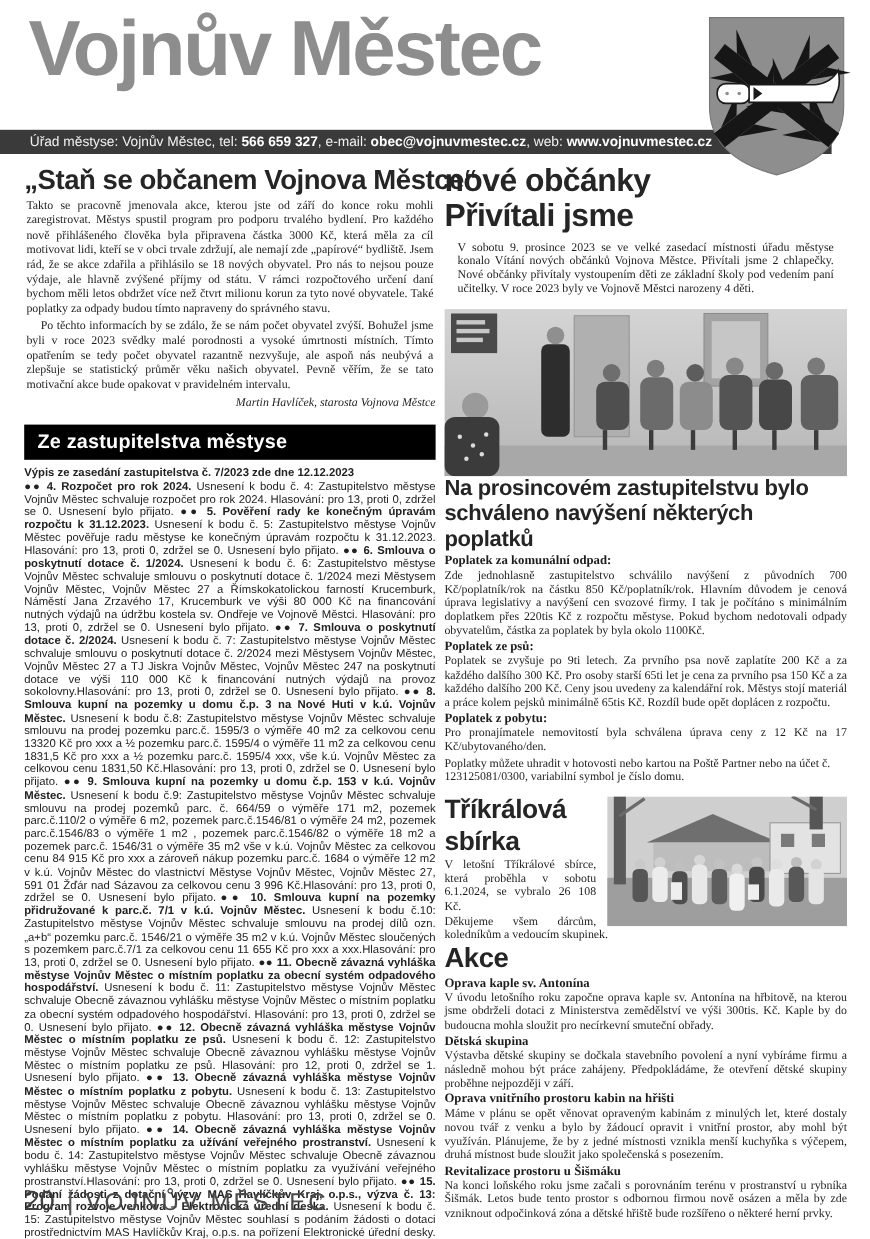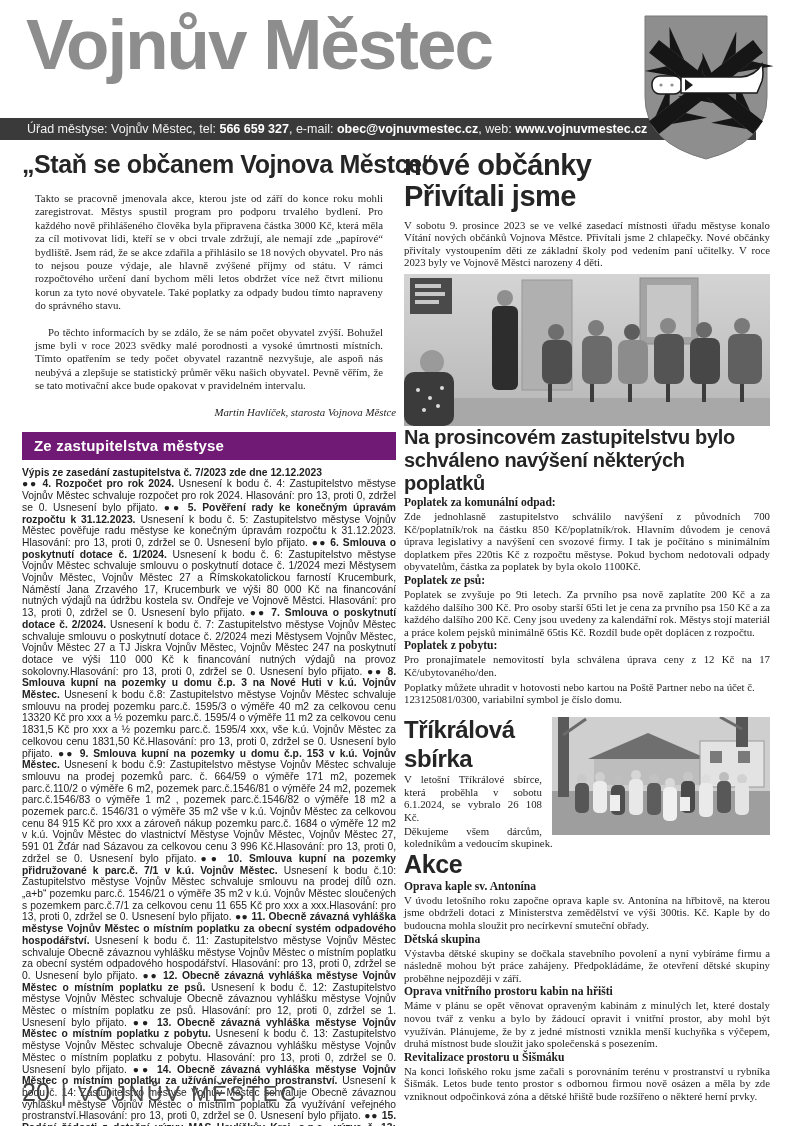--- a/index.html
+++ b/index.html
@@ -16,37 +16,37 @@
     font-size:12.5px;line-height:22px;padding-left:27px;box-sizing:border-box;white-space:nowrap;}
   .contact-bar b{font-weight:700;color:#ffffff;}
   .coat{position:absolute;right:18px;top:13px;}
 
   
   .col-left{position:absolute;left:22px;top:150px;width:374px;}
   .col-right{position:absolute;left:404px;top:150px;width:366px;}
 
   h2.big{font-family:"Liberation Sans",sans-serif;font-weight:700;color:#252525;margin:0;}
   .h-article1{font-size:25px;letter-spacing:-0.4px;white-space:nowrap;margin-bottom:9px;}
-  .body-serif{font-size:10.8px;line-height:13.4px;text-align:justify;margin:13px;}
+  .body-serif{font-size:10.8px;line-height:13.4px;text-align:justify;margin:2px;}
   .body-serif + .body-serif{text-indent:13px;}
   .signature{font-size:10.8px;font-style:italic;text-align:right;margin:3px 0 0 0;}
 
-  .section-bar{margin-top:14px;background:#701a75;color:#ffffff;
-    font-family:"Liberation Sans",sans-serif;font-weight:700;font-size:15px;
+  .section-bar{margin-top:14px;background:#000000;color:#ffffff;
+    font-family:"Liberation Sans",sans-serif;font-weight:700;font-size:18px;
     padding:5px 0 6px 12px;letter-spacing:0.2px;}
 
   .council{margin-top:7px;font-family:"Liberation Sans",sans-serif;
     font-size:10.3px;line-height:11.7px;color:#222;text-align:justify;}
   .council-intro{font-weight:700;}
   .council-body{margin:0;}
   .council-body b{font-weight:700;}
 
   
   .h-welcome{font-size:29px;line-height:1.08;letter-spacing:-0.5px;}
-  .rc-serif{font-size:10.8px;line-height:12.6px;text-align:justify;margin:0;}
+  .rc-serif{font-size:10.8px;line-height:12.6px;text-align:justify;margin:12px;}
   .rc-serif + .rc-serif{text-indent:13px;}
   .photo{display:block;margin-top:5px;}
   .h-fees{font-size:20px;line-height:1.15;letter-spacing:-0.3px;margin-top:10px;margin-bottom:6px;}
   .sub-head{font-size:11.6px;font-weight:700;margin:1px 0 0 0;line-height:14px;}
   .sub-text{font-size:10.8px;line-height:12.6px;text-align:justify;margin:0;}
   .fees-closing{font-size:10.8px;line-height:12.6px;margin:2px 0 0 0;}
 
   .collection{margin-top:9px;overflow:hidden;}
   .photo2{float:right;margin-left:10px;margin-top:2px;}
   .h-collection{font-size:24px;line-height:1.22;letter-spacing:-0.4px;margin-bottom:4px;}

